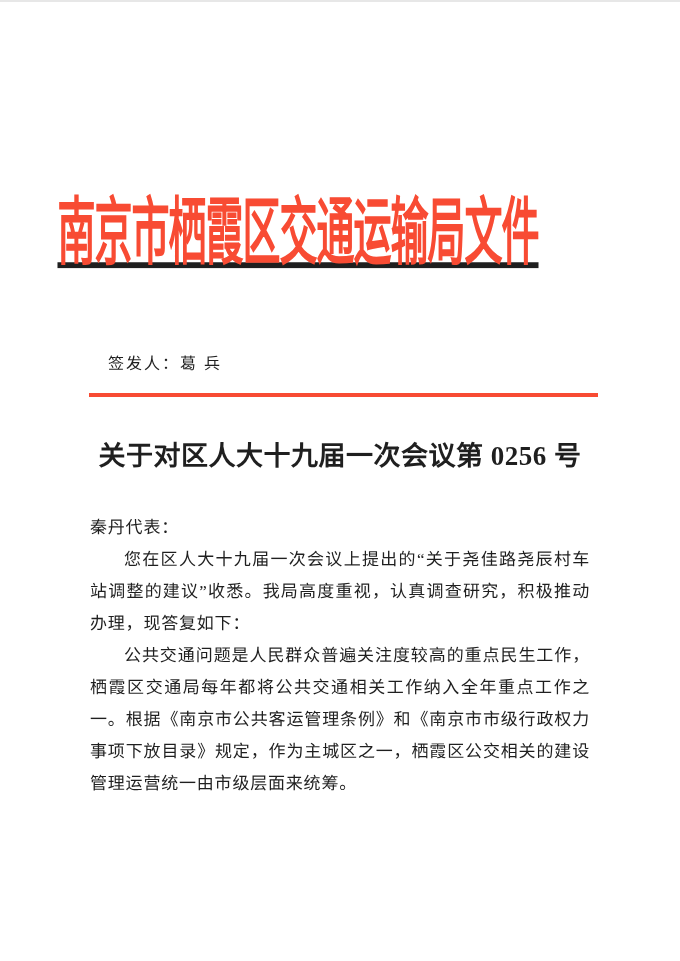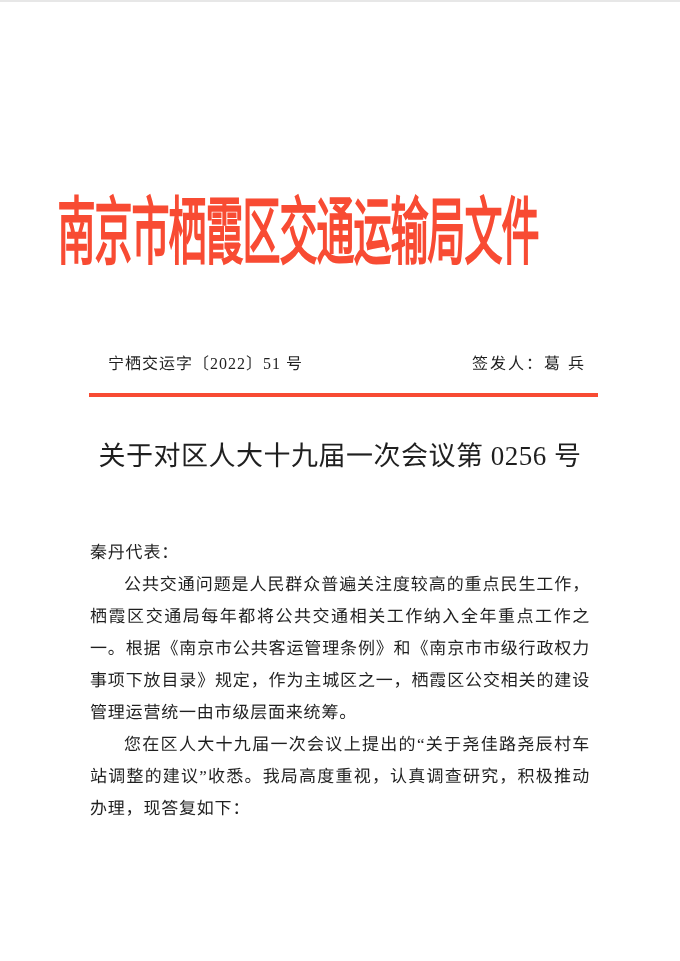--- a/index.html
+++ b/index.html
@@ -28,20 +28,21 @@
     background:#e7e7e7;
   }
   
   .agency-title-wrap{
     position:absolute;
     top:188px;left:0;
     width:596px;height:90px;
     display:flex;
     align-items:center;
     justify-content:center;
+    text-decoration:underline;
   }
   .agency-title{
     font-size:38px;
     line-height:44px;
     font-weight:bold;
     color:var(--accent-red);
     letter-spacing:-1px;
     white-space:nowrap;
     transform:scaleY(1.95);
     transform-origin:center center;
@@ -69,27 +70,27 @@
     background:var(--accent-red);
   }
   
   .doc-title{
     position:absolute;
     top:438px;left:40px;
     width:600px;
     text-align:center;
     font-size:27px;
     line-height:36px;
-    font-weight:normal;
+    font-weight:bold;
     letter-spacing:0.5px;
   }
   
   .body-text{
     position:absolute;
-    top:537px;left:90px;
+    top:512px;left:90px;
     width:500px;
     font-size:17px;
     line-height:32px;
     letter-spacing:0.8px;
     text-align:justify;
   }
   .body-text p{margin:0;}
   .body-text p.para{text-indent:2em;}
 </style>
 </head>
@@ -97,29 +98,28 @@
 
 <div class="page">
 
   <div class="top-edge"></div>
 
   <div class="agency-title-wrap">
     <span class="agency-title">南京市栖霞区交通运输局文件</span>
   </div>
 
   <div class="docnum-row">
-    <span class="doc-number">宁栖交运字〔2022〕51 号</span>
     <span class="issuer"><span>签发人：</span><span>葛 兵</span></span>
   </div>
 
   <div class="red-rule"></div>
 
   <div class="doc-title">
     <div>关于对区人大十九届一次会议第 0256 号</div>
   </div>
 
   <div class="body-text">
     <p class="salutation">秦丹代表：</p>
+    <p class="para">您在区人大十九届一次会议上提出的“关于尧佳路尧辰村车站调整的建议”收悉。我局高度重视，认真调查研究，积极推动办理，现答复如下：</p>
     <p class="para">公共交通问题是人民群众普遍关注度较高的重点民生工作，栖霞区交通局每年都将公共交通相关工作纳入全年重点工作之一。根据《南京市公共客运管理条例》和《南京市市级行政权力事项下放目录》规定，作为主城区之一，栖霞区公交相关的建设管理运营统一由市级层面来统筹。</p>
-    <p class="para">您在区人大十九届一次会议上提出的“关于尧佳路尧辰村车站调整的建议”收悉。我局高度重视，认真调查研究，积极推动办理，现答复如下：</p>
   </div>
 
 </div>
 
 </body></html>

